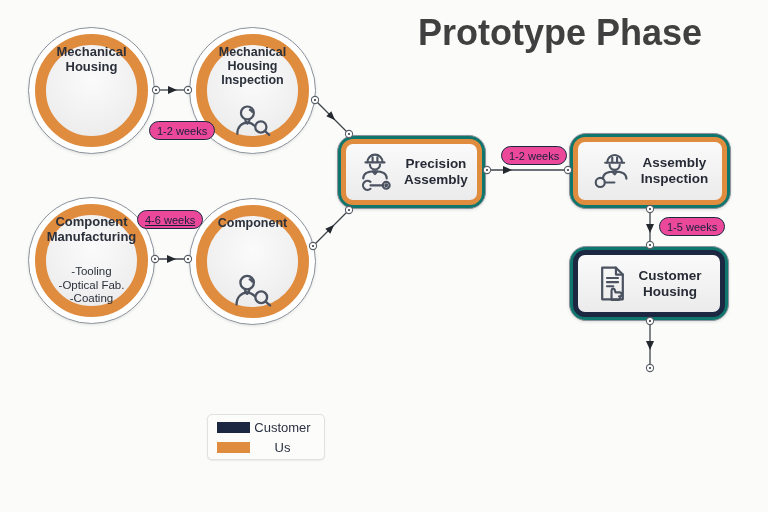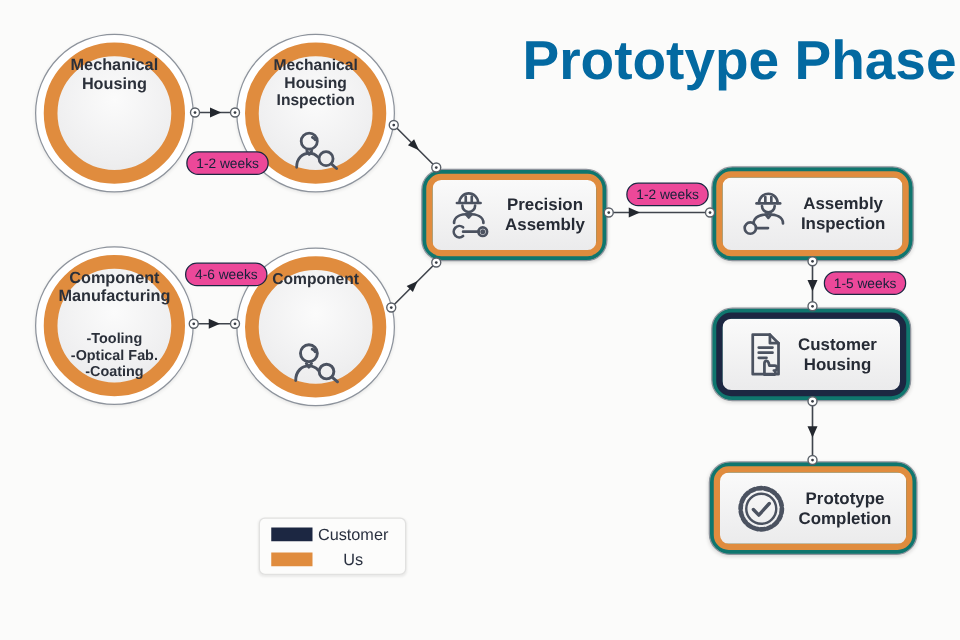--- a/index.html
+++ b/index.html
@@ -3,40 +3,40 @@
 <meta charset="utf-8">
 <style>
   html,body{margin:0;padding:0;background:#fff;}
   .canvas{
     position:relative;width:768px;height:512px;overflow:hidden;
     background:#fbfbfa;
     font-family:"Liberation Sans", sans-serif;
     color:#2b303a;
   }
   .title{
-    position:absolute;left:418px;top:24px;margin:0;
-    font-size:44px;font-weight:bold;color:#0369a1;letter-spacing:0;
+    position:absolute;left:418px;top:12px;margin:0;
+    font-size:36px;font-weight:bold;color:#404040;letter-spacing:0;
   }
   
   .circle{
     position:absolute;width:127px;height:127px;border-radius:50%;
     background:#fff;border:1.5px solid #8d939c;box-sizing:border-box;
     box-shadow:0 1px 3px rgba(0,0,0,.10);
     display:flex;align-items:center;justify-content:center;
   }
   .ring{
     width:113px;height:113px;border-radius:50%;box-sizing:border-box;
     border:11px solid #E08C3E;
     background:radial-gradient(circle at 50% 38%, #fbfbfb 0%, #efeff0 65%, #e7e7e8 100%);
     display:flex;flex-direction:column;align-items:center;justify-content:space-between;
     text-align:center;
   }
   .clabel{font-weight:bold;font-size:13px;line-height:1.12;color:#2b303a;}
   .clabel.small{font-size:12.5px;}
-  .sublabel{font-weight:bold;font-size:11.5px;line-height:1.18;color:#2b303a;}
+  .sublabel{font-weight:normal;font-size:11.5px;line-height:1.18;color:#2b303a;}
   .cicon{margin-top:1px;line-height:0;}
   
   .box{
     position:absolute;box-sizing:border-box;border-radius:17px;
     background:#0f766e;border:1.5px solid #8d939c;padding:3px;
     box-shadow:0 1px 3px rgba(0,0,0,.12);
   }
   .box-inner{
     height:100%;box-sizing:border-box;border-radius:12px;
     border:5px solid #E08C3E;
@@ -201,40 +201,23 @@
           </g>
         </svg>
       </span>
       <span class="blabel">
         <div>Customer</div>
         <div>Housing</div>
       </span>
     </div>
   </div>
 
-  <div class="box" style="left:567px;top:369px;width:167px;height:75px;">
-    <div class="box-inner">
-      <span class="bicon">
-        <svg width="42" height="42" viewBox="0 0 28 28">
-          <g class="icon-stroke">
-            <circle cx="14" cy="14" r="11" stroke-dasharray="2.3 1.5" stroke-width="2.5"></circle>
-            <circle cx="14" cy="14" r="8" stroke-width="1.3"></circle>
-            <path d="M9.8 14.4 l2.9 3 5.6-6.2" stroke-width="1.8"></path>
-          </g>
-        </svg>
-      </span>
-      <span class="blabel">
-        <div>Prototype</div>
-        <div>Completion</div>
-      </span>
-    </div>
-  </div>
 
   <div class="pill" style="left:149px;top:121px;">1-2 weeks</div>
-  <div class="pill" style="left:148px;top:210px;">4-6 weeks</div>
+  <div class="pill" style="left:137px;top:210px;text-decoration:underline;">4-6 weeks</div>
   <div class="pill" style="left:501px;top:146px;">1-2 weeks</div>
   <div class="pill" style="left:659px;top:217px;">1-5 weeks</div>
 
   <div class="legend">
     <div class="lrow">
       <span class="swatch" style="background: rgb(28, 39, 66);"></span>
       <span class="llabel">Customer</span>
     </div>
     <div class="lrow">
       <span class="swatch" style="background: rgb(224, 140, 62);"></span>

